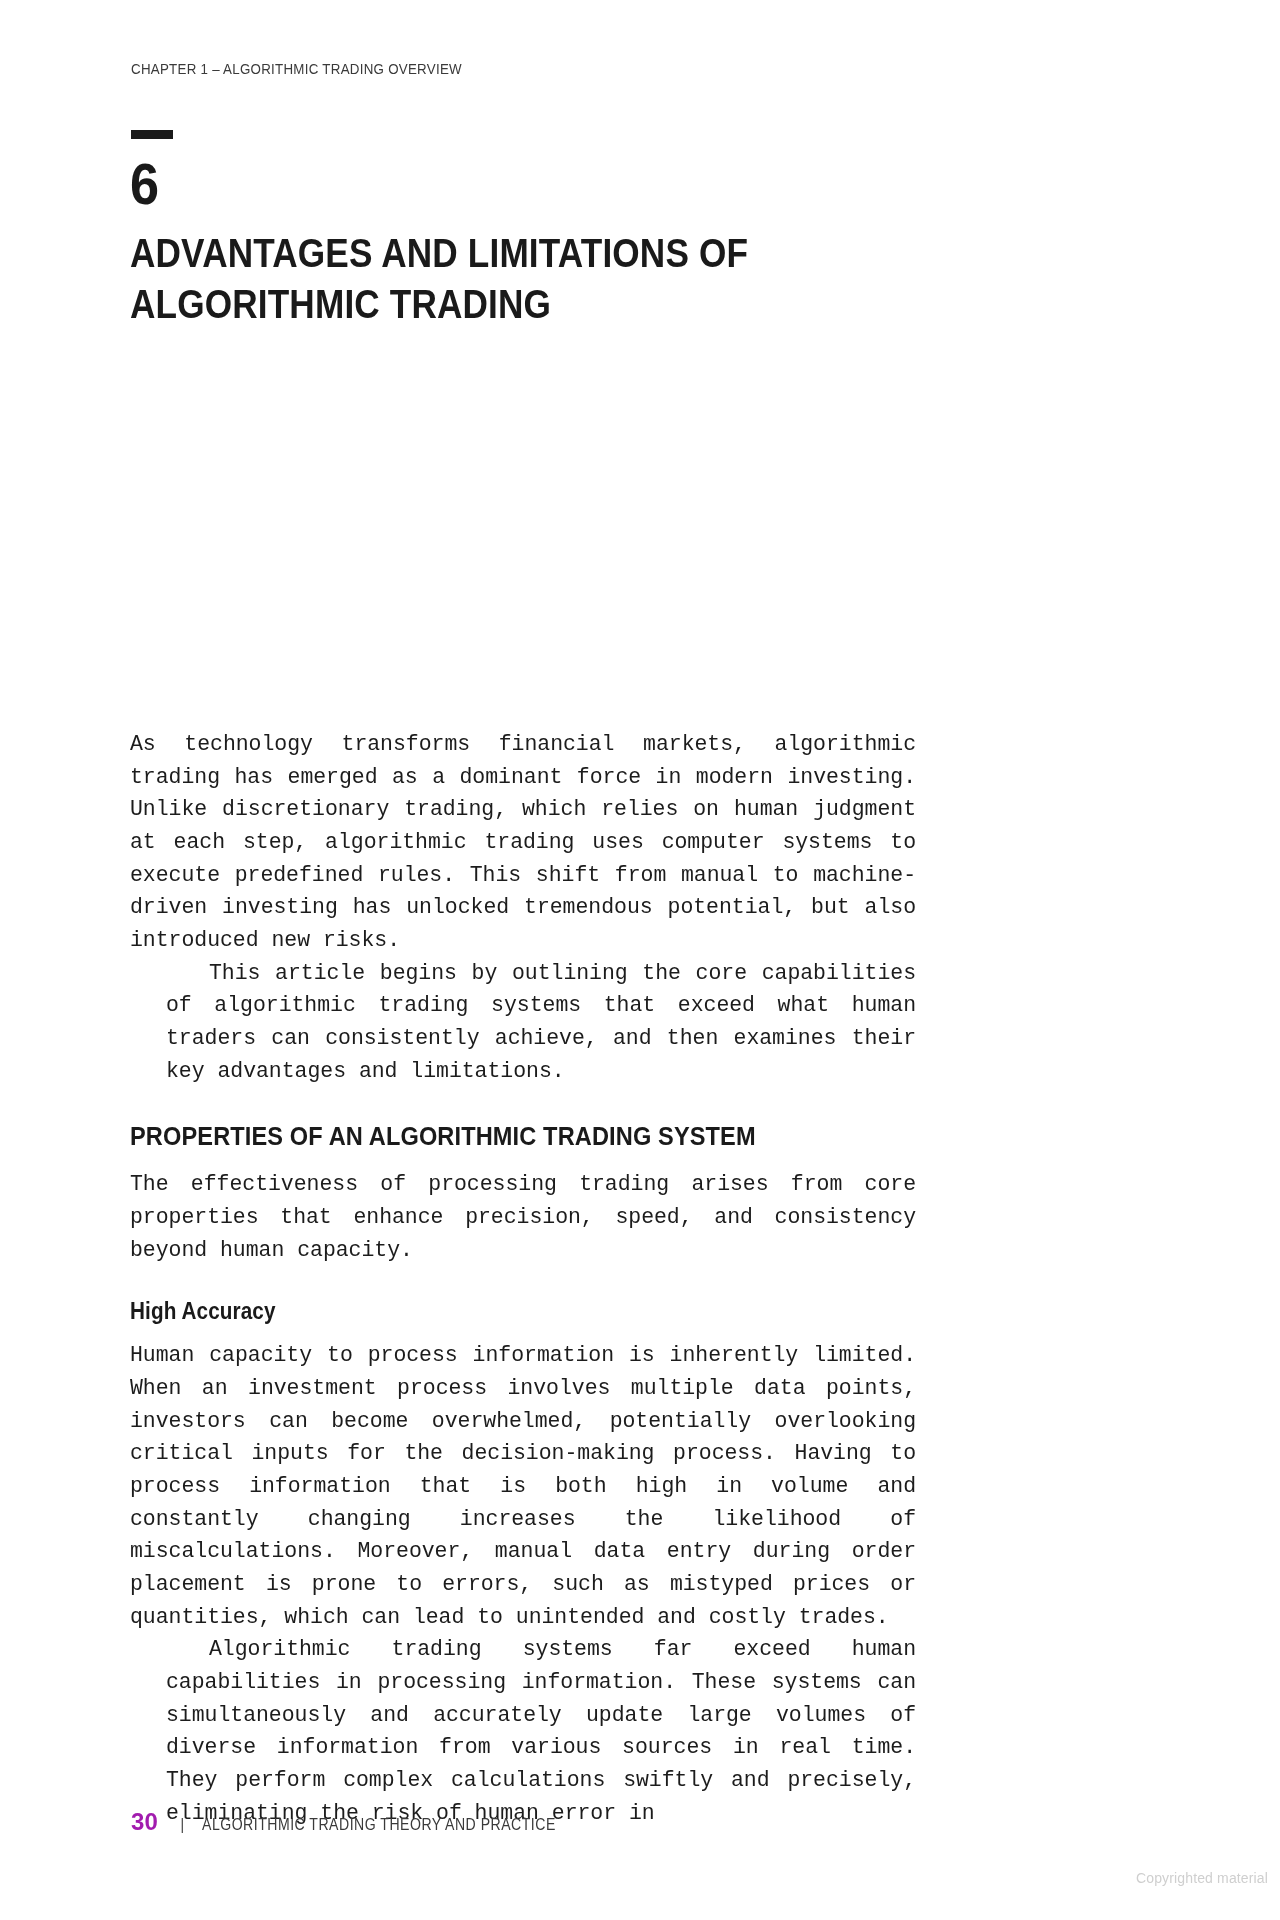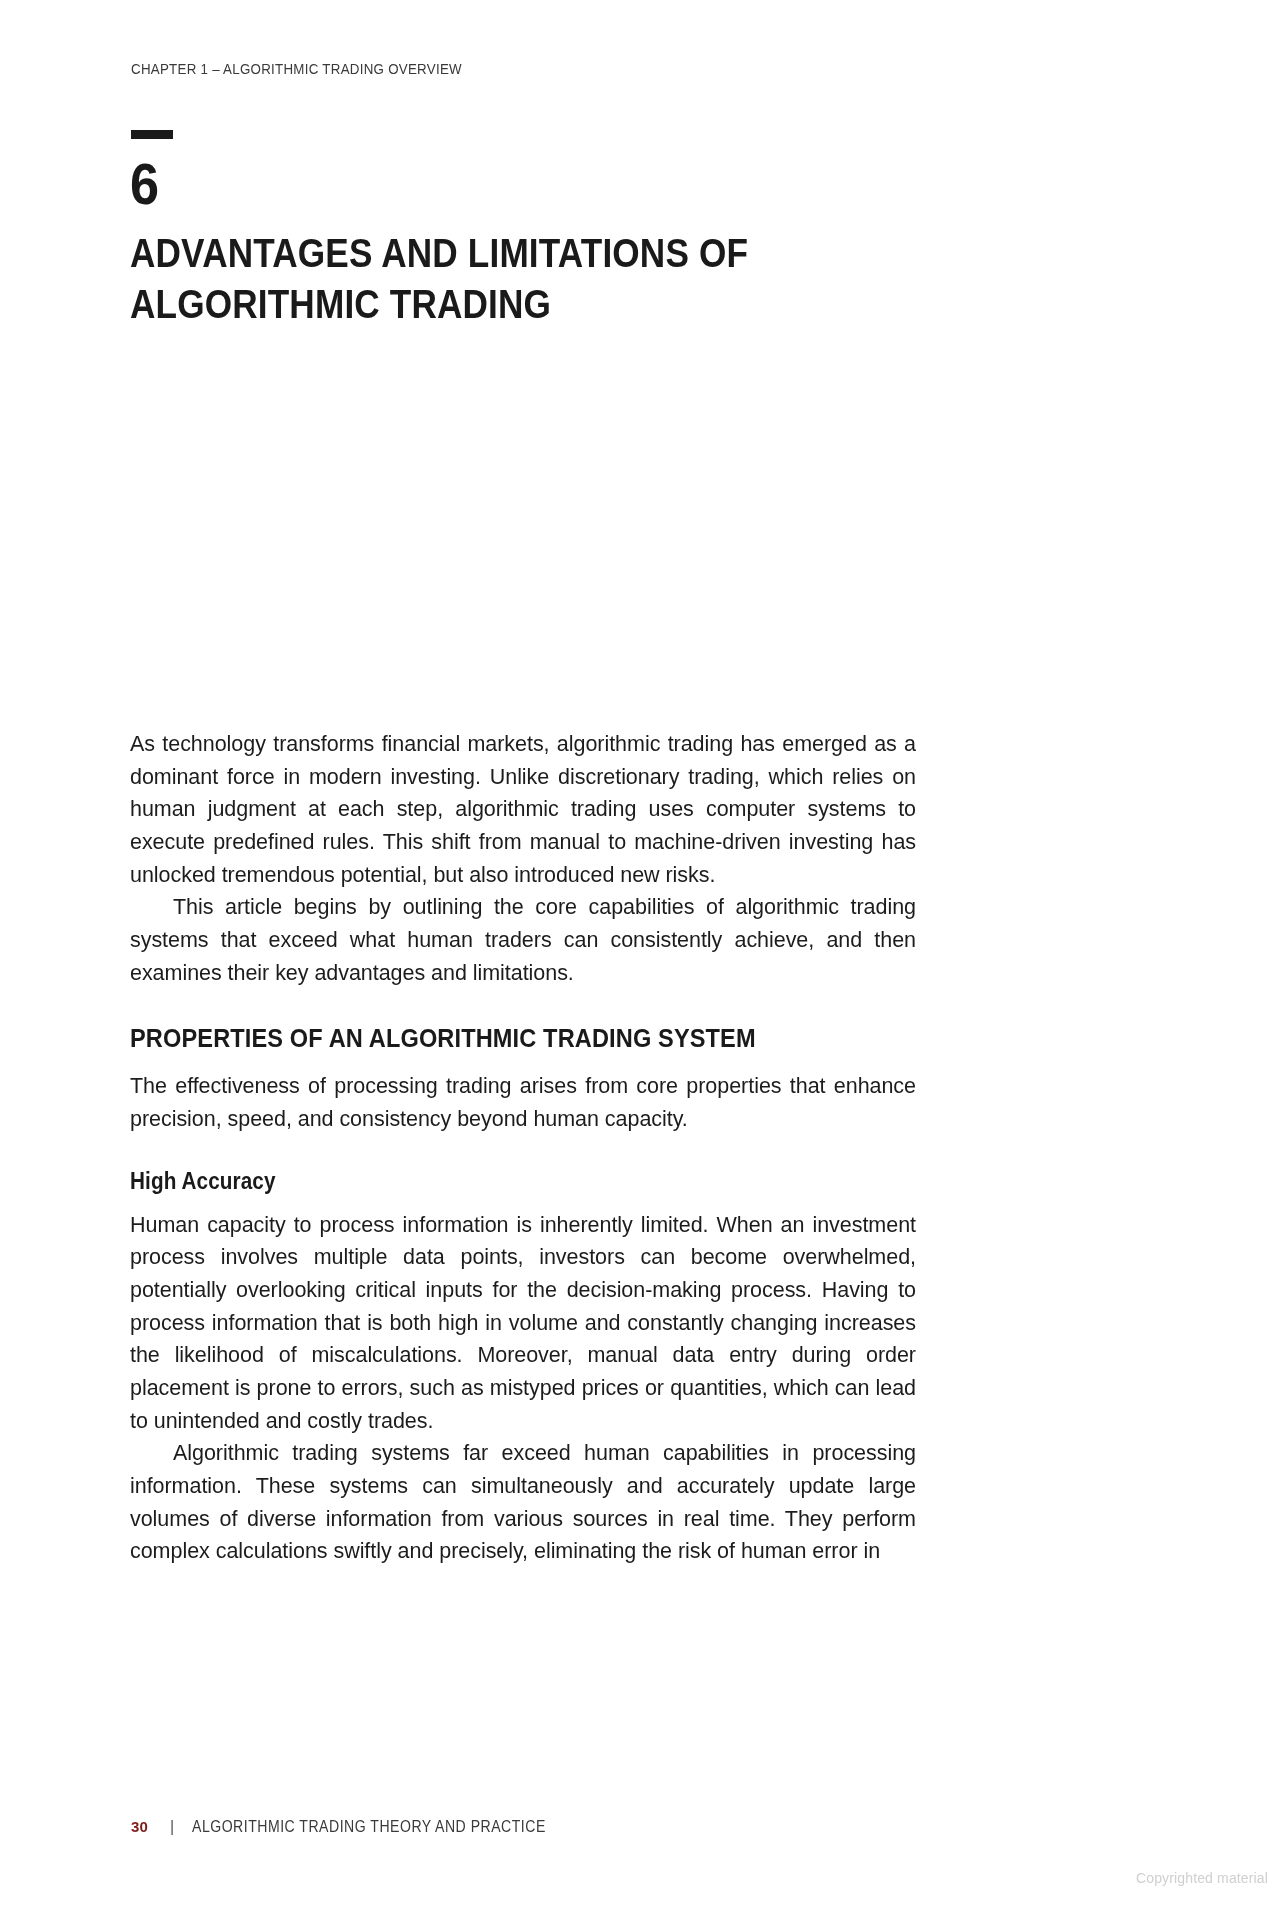--- a/index.html
+++ b/index.html
@@ -83,24 +83,25 @@
     width: 786px;
   }
 
   p.body {
     margin: 0;
     font-size: 21.5px;
     line-height: 1.52;
     text-align: justify;
     color: #1c1c1c;
     letter-spacing: -0.002em;
+    font-family: Liberation Mono, monospace;
     -webkit-font-smoothing: antialiased;
   }
   p.body.indent { text-indent: 2em; }
-  p.body + p.body { margin-top: 0; }
+  p.body + p.body { margin-top: 0; margin-left: 36px; }
 
   h2.section-heading {
     margin: 34px 0 16px 0;
     font-size: 26.5px;
     font-weight: 700;
     letter-spacing: 0.005em;
     color: #1a1a1a;
     transform: scaleX(0.89);
     transform-origin: left center;
     white-space: nowrap;
@@ -120,23 +121,23 @@
   .footer {
     position: absolute;
     left: 131px;
     bottom: 84px;
     display: flex;
     align-items: baseline;
     gap: 0;
     white-space: nowrap;
   }
   .footer .page-num {
-    font-size: 15px;
-    font-weight: 700;
-    color: #7f1d1d;
+    font-size: 24px;
+    font-weight: 700;
+    color: #a21caf;
     letter-spacing: 0.01em;
   }
   .footer .sep {
     font-size: 16px;
     color: #555;
     margin: 0 18px 0 22px;
     font-weight: 400;
   }
   .footer .book-title {
     font-size: 16px;

